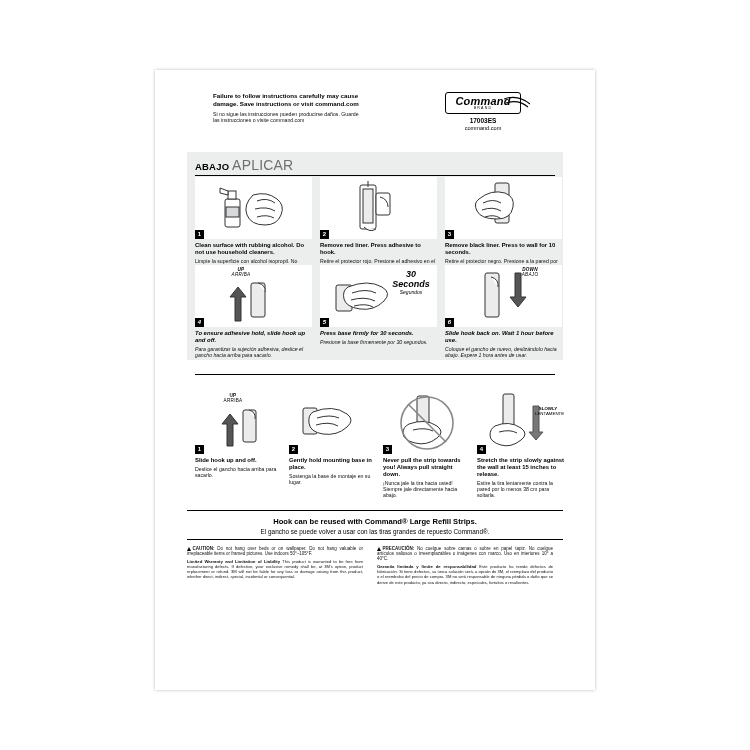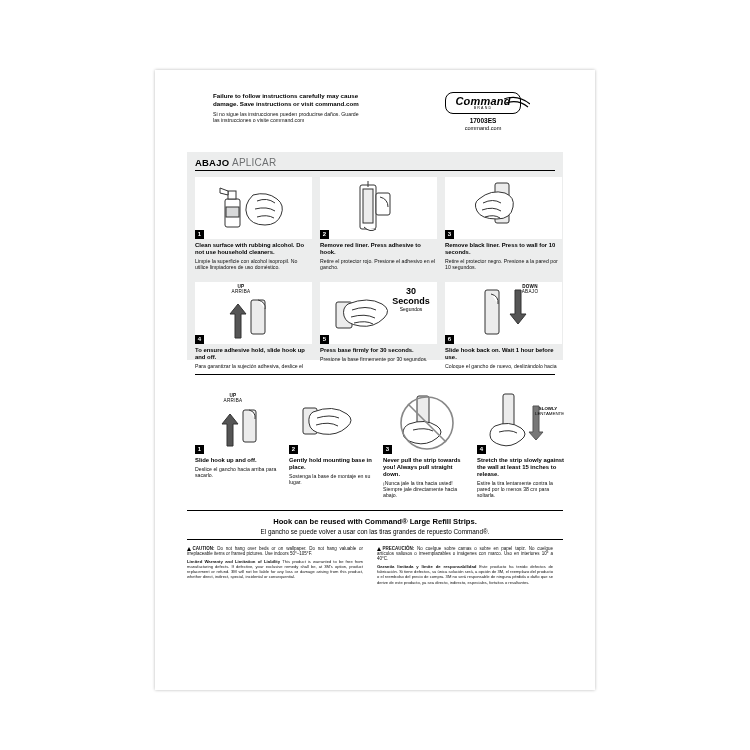--- a/index.html
+++ b/index.html
@@ -14,36 +14,36 @@
     box-shadow:0 0 3px rgba(0,0,0,.28);
   }
   .inner{position:absolute;left:0;top:0;width:440px;height:620px;padding:0;}
 
   
   .header{position:absolute;left:58px;top:22px;width:330px;height:52px;}
   .warn{font-size:6.2px;line-height:7.6px;font-weight:bold;width:150px;}
   .warn-es{font-size:5.2px;line-height:6.3px;font-weight:normal;margin-top:4px;width:150px;color:#111;}
   .brandbox{position:absolute;right:0;top:0;width:120px;text-align:center;}
   .cmdlogo{
-    display:inline-block;border:1.4px solid #000;border-radius:8px;
+    display:inline-block;border:1.4px solid #000;border-radius:3px;
     padding:2px 9px 3px 9px;position:relative;
   }
   .cmdlogo .word{font-size:11px;font-weight:bold;letter-spacing:.2px;font-style:italic;}
   .cmdlogo .sub{font-size:3.6px;letter-spacing:1.2px;margin-top:-1px;}
   .swoosh{
     position:absolute;right:-10px;top:3px;width:26px;height:14px;
     overflow:hidden;
   }
   .sku{font-size:6.5px;font-weight:bold;margin-top:3px;}
   .site{font-size:5.6px;margin-top:1px;}
 
   
   .band{position:absolute;left:32px;width:376px;background:#eceded;}
   .band-title{font-size:9.5px;font-weight:bold;letter-spacing:.2px;}
-  .band-title span.es{font-weight:normal;color:#6d6f71;font-size:10px;}
+  .band-title span.es{font-weight:normal;color:#6d6f71;font-size:14px;}
   .rule{height:1px;background:#000;width:100%;}
 
   
   .grid{position:absolute;display:flex;gap:8px;}
   .step{width:117px;}
   .fig{
     width:117px;height:62px;background:#ffffff;border:0;
     position:relative;overflow:hidden;
   }
   .fig svg{position:absolute;left:0;top:0;}
@@ -166,21 +166,21 @@
                 <path d="M40 40 q9 -3 15 1"></path>
               </g>
             </svg>
             <div class="num">3</div>
           </div>
           <div class="cap">Remove black liner. Press to wall for 10 seconds.</div>
           <div class="cap-es">Retire el protector negro. Presione a la pared por 10 segundos.</div>
         </div>
       </div>
 
-      <div class="grid" style="left:8px;top:130px;">
+      <div class="grid" style="left:8px;top:113px;font-style:italic;">
 
         <div class="step">
           <div class="fig">
             <div class="up-label" style="position:absolute;left:26px;top:2px;width:40px;">
               <div>UP</div>
               <div class="es">ARRIBA</div>
             </div>
             <svg width="117" height="62" viewBox="0 0 117 62">
               <g stroke="#333" fill="#fff" stroke-width="1">
                 <path d="M40 56 l0 -24 l-5 0 l8 -10 l8 10 l-5 0 l0 24 z" fill="#555" stroke="#333"></path>

